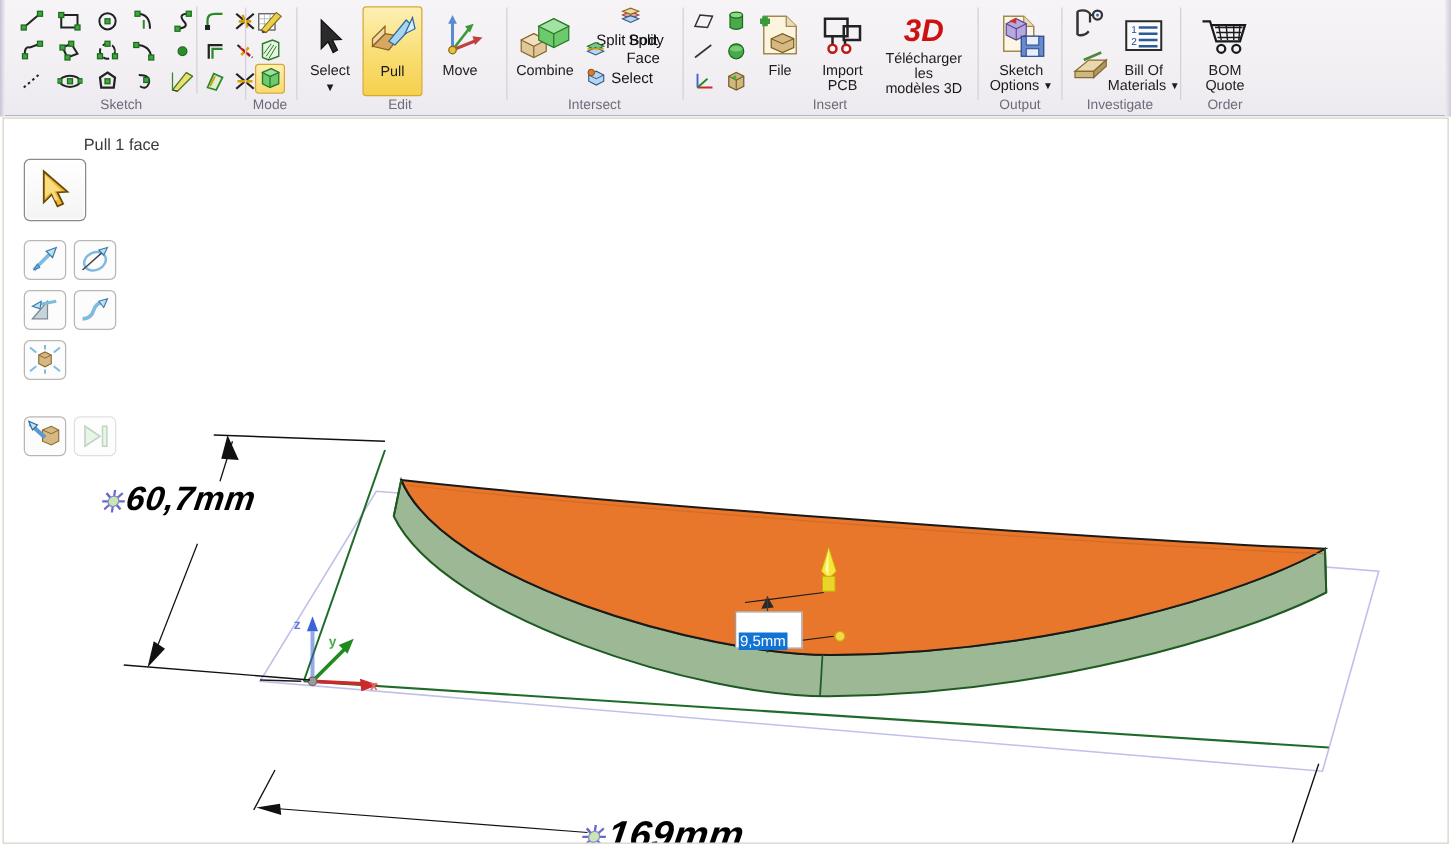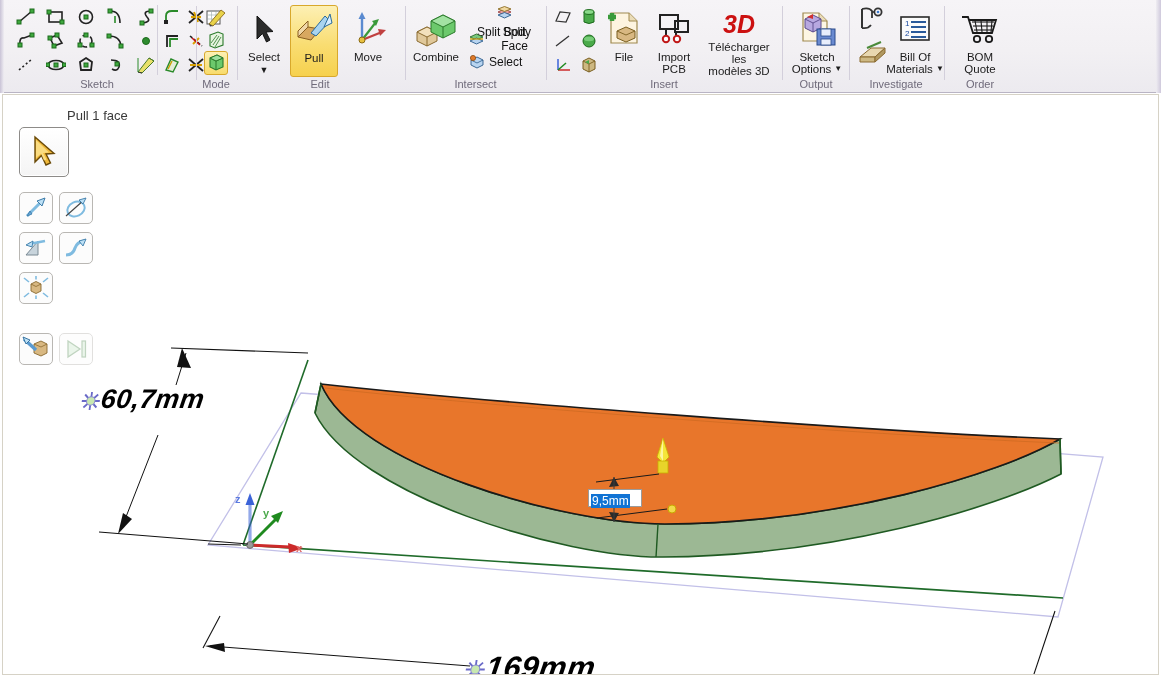--- a/index.html
+++ b/index.html
@@ -87,21 +87,21 @@
     position:absolute;white-space:nowrap;
     font-family:"Liberation Sans", sans-serif;
     font-weight:bold;font-style:italic;
     color:#000;
     letter-spacing:.5px;
   }
   .sun{display:inline-block;vertical-align:middle;}
 
   .editbox{
     position:absolute;background:#ffffff;border:1px solid #9b9b9b;
-    padding:1px 2px;box-sizing:border-box;
+    padding:14px 2px;box-sizing:border-box;
   }
   .editbox .sel{
     background:#1173d4;color:#ffffff;font-size:12px;
     font-family:"Liberation Sans", sans-serif;padding:0 1px;display:inline-block;
     line-height:14px;
   }
   svg{display:block;}
 </style>
 </head>
 <body>

